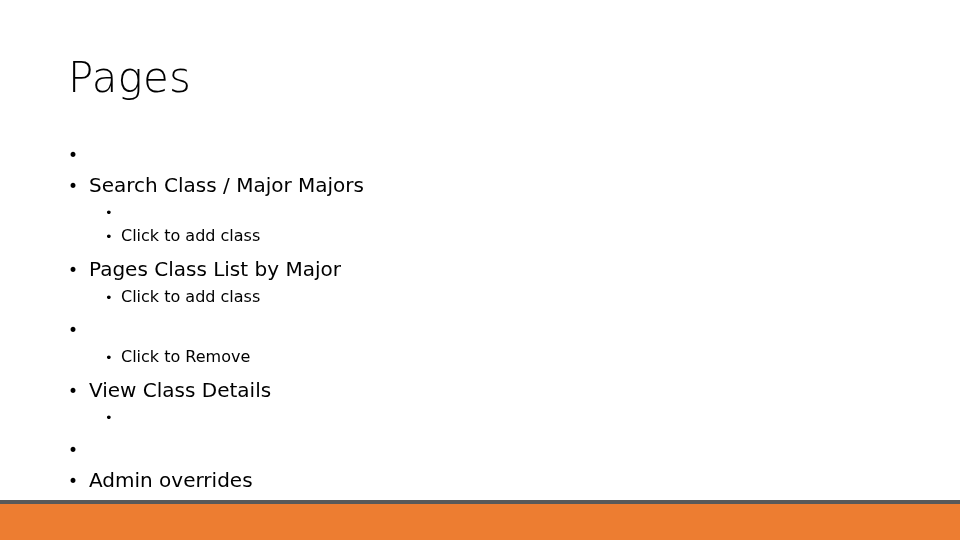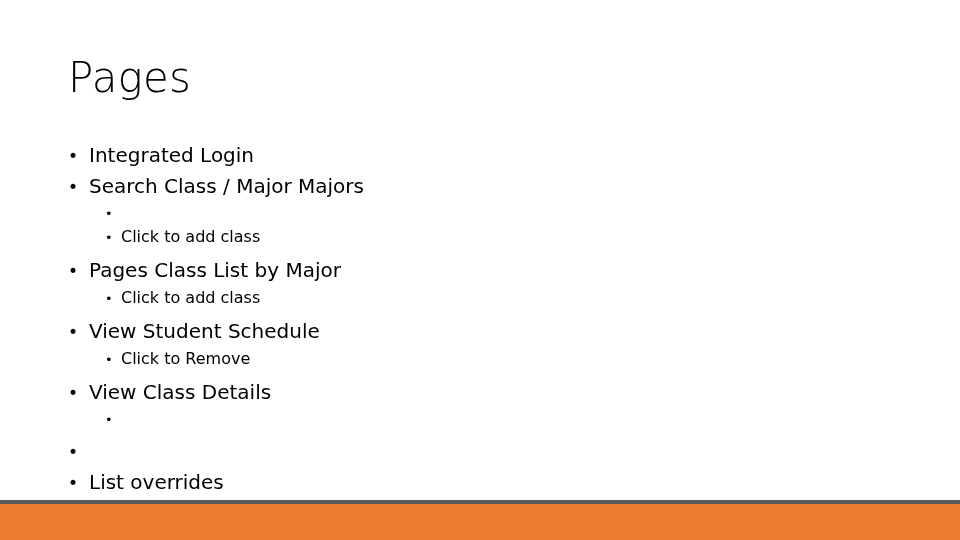--- a/index.html
+++ b/index.html
@@ -109,21 +109,20 @@
 </head>
 <body>
 
 <div id="slide" style="background: rgb(255, 255, 255);">
 
   <div id="slide-title" style="color: rgb(0, 0, 0);">Pages</div>
 
   <div id="body-list">
       <div class="bullet-row lvl1">
         <span class="bullet-glyph">•</span>
-        <span class="bullet-text">Integrated Login</span>
       </div>
       <div class="bullet-row lvl1">
         <span class="bullet-glyph">•</span>
         <span class="bullet-text">Search Class / Major Majors</span>
       </div>
       <div class="bullet-row lvl2">
         <span class="bullet-glyph">•</span>
       </div>
       <div class="bullet-row lvl2">
         <span class="bullet-glyph">•</span>
@@ -132,38 +131,37 @@
       <div class="bullet-row lvl1 group-gap">
         <span class="bullet-glyph">•</span>
         <span class="bullet-text">Pages Class List by Major</span>
       </div>
       <div class="bullet-row lvl2">
         <span class="bullet-glyph">•</span>
         <span class="bullet-text">Click to add class</span>
       </div>
       <div class="bullet-row lvl1 group-gap">
         <span class="bullet-glyph">•</span>
-        <span class="bullet-text">View Student Schedule</span>
       </div>
       <div class="bullet-row lvl2">
         <span class="bullet-glyph">•</span>
         <span class="bullet-text">Click to Remove</span>
       </div>
       <div class="bullet-row lvl1 group-gap">
         <span class="bullet-glyph">•</span>
         <span class="bullet-text">View Class Details</span>
       </div>
       <div class="bullet-row lvl2">
         <span class="bullet-glyph">•</span>
       </div>
       <div class="bullet-row lvl1 group-gap">
         <span class="bullet-glyph">•</span>
       </div>
       <div class="bullet-row lvl1">
         <span class="bullet-glyph">•</span>
-        <span class="bullet-text">List overrides</span>
+        <span class="bullet-text">Admin overrides</span>
       </div>
     </div>
 
   <div id="footer-rule" style="background: rgb(89, 89, 89);"></div>
   <div id="footer-band" style="background: rgb(237, 125, 49);"></div>
 
 </div>
 
 </body></html>

